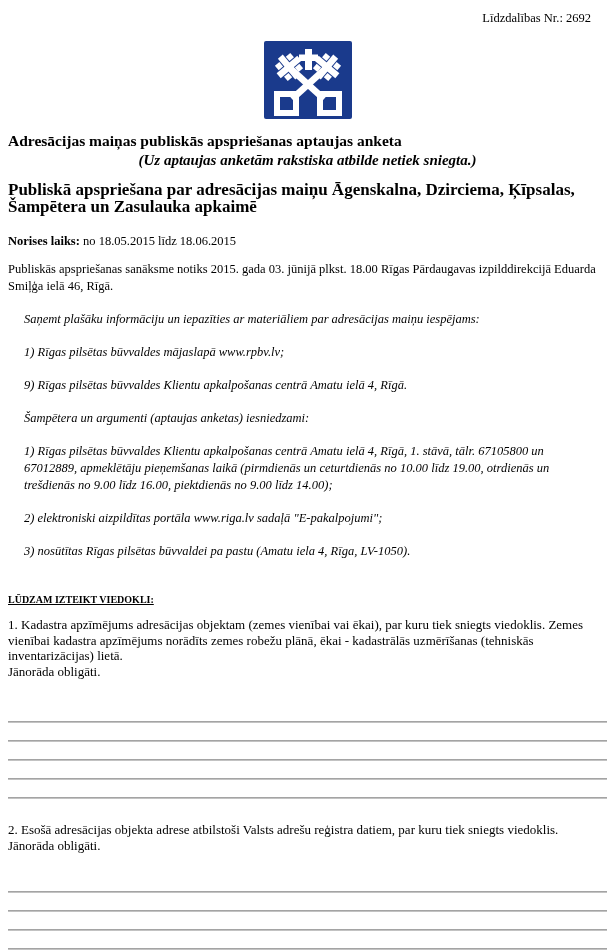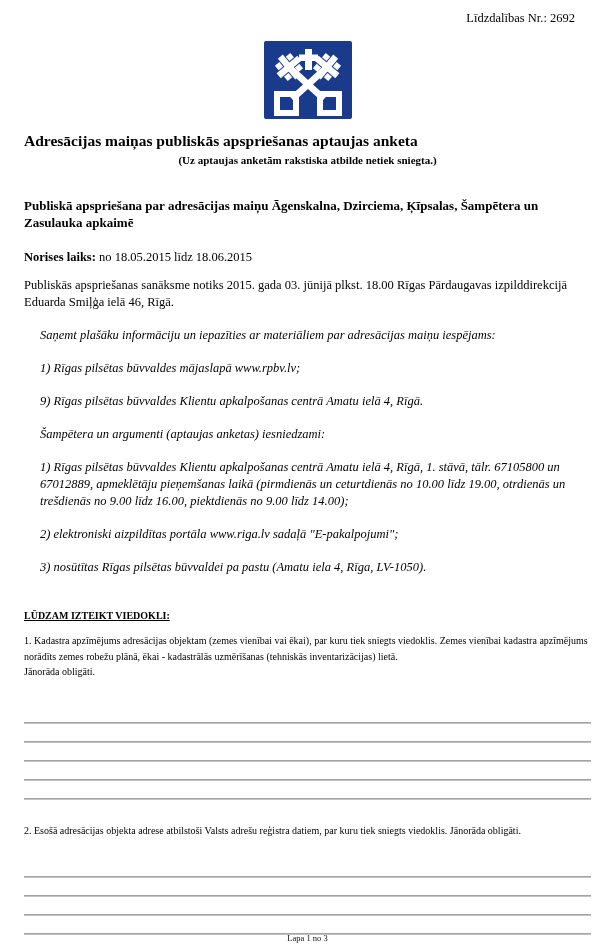--- a/index.html
+++ b/index.html
@@ -1,41 +1,41 @@
 <!DOCTYPE html>
 <html lang="lv"><head>
 <meta charset="utf-8">
 <title>Aptaujas anketa</title>
 <style>
   html,body{margin:0;padding:0;background:#fff;}
   .page{
     position:relative;
     width:615px;height:950px;
     box-sizing:border-box;
-    padding:0 24px;
+    padding:0 8px;
     background:#fff;
     color:#000;
     font-family:"Liberation Serif","DejaVu Serif",serif;
     font-size:12.5px;
     line-height:17px;
     overflow:hidden;
   }
   .participation{padding:10px 16px 0 0;text-align:right;}
   .logo-wrap{margin-top:14px;text-align:center;line-height:0;}
   .title{margin:12px 0 0;text-align:left;font-size:15.5px;line-height:19px;font-weight:bold;}
-  .subtitle{margin-top:2px;text-align:center;font-size:11px;font-weight:bold;}
-  .intro-heading{margin:28px 0 0;font-size:13px;line-height:17px;font-weight:bold;}
+  .subtitle{margin-top:2px;text-align:center;font-size:15px;font-style:italic;font-weight:bold;}
+  .intro-heading{margin:12px 0 0;font-size:17px;line-height:17px;font-weight:bold;}
   .period{margin:18px 0 0;}
   .body-par{margin:11px 0 12px;}
   .block{margin-top:11px;}
   .body-line{margin:16px;font-style:italic;}
   .section-heading{margin:31px 0 0;font-size:10px;font-weight:bold;text-decoration:underline;}
   .question{margin-top:9px;}
   .question.q2{margin-top:23px;}
-  .q-text{font-size:10px;line-height:15.5px;}
+  .q-text{font-size:13px;line-height:15.5px;}
   .answer-lines{margin-top:42px;}
   .answer-lines.lines2{margin-top:38px;}
   .answer-line{border:none;height:2px;background:linear-gradient(to bottom,#949494,#d2d2d2);margin:0 0 17px 0;}
   .answer-line:last-child{margin-bottom:0;}
   .footer{position:absolute;left:0;right:0;bottom:7px;text-align:center;font-size:8.5px;line-height:10px;color:#111;}
 </style>
 </head>
 <body>
 
 <div class="page">
@@ -123,15 +123,14 @@
     <div class="q-text">2. Esošā adresācijas objekta adrese atbilstoši Valsts adrešu reģistra datiem, par kuru tiek sniegts viedoklis. Jānorāda obligāti.</div>
     <div class="answer-lines lines2">
         <hr class="answer-line">
         <hr class="answer-line">
         <hr class="answer-line">
         <hr class="answer-line">
         <hr class="answer-line">
       </div>
   </div>
 
-  <div class="footer">Lapa 1 no 3</div>
 
 </div>
 
 </body></html>

